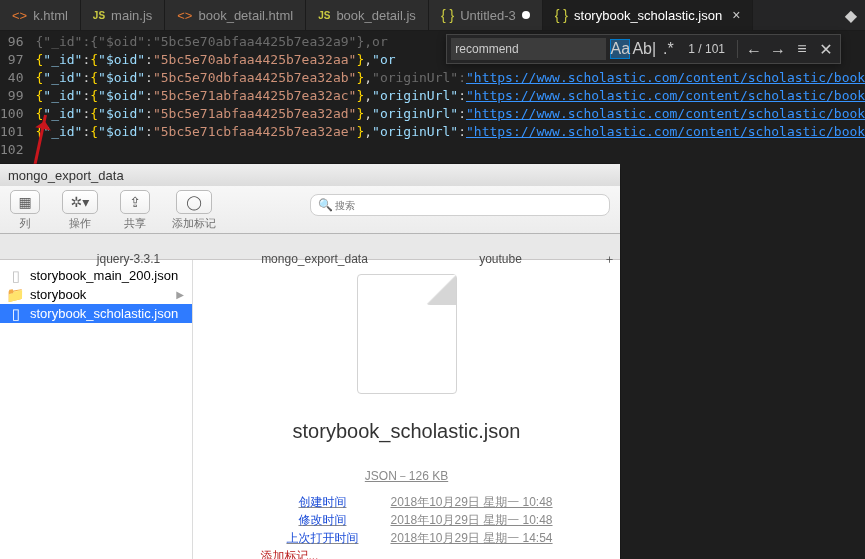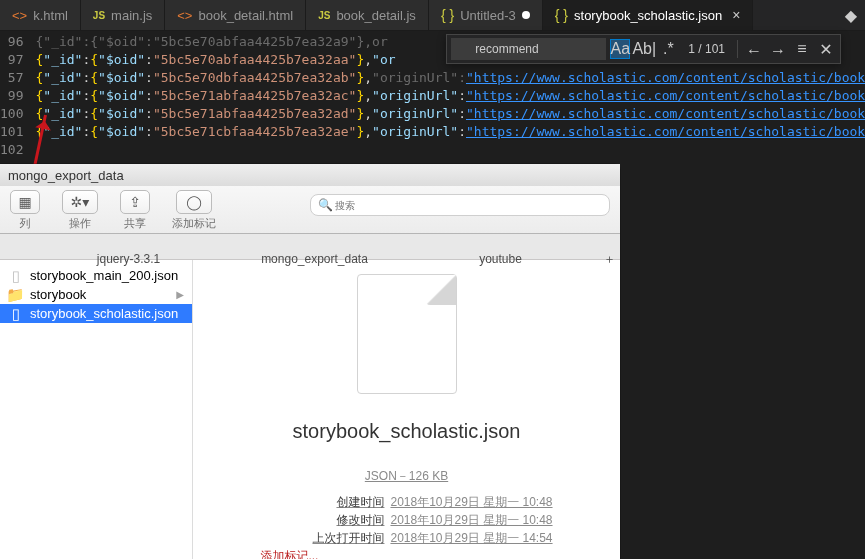--- a/index.html
+++ b/index.html
@@ -78,21 +78,21 @@
     height: 30px;
     padding: 2px 4px;
     gap: 4px;
     box-shadow: 0 2px 8px rgba(0,0,0,.4);
   }
   .find-input {
     background: #3c3c3c;
     border: none;
     color: #ccc;
     font-size: 12px;
-    padding: 3px 24px;
+    padding: 3px 4px;
     width: 155px;
     height: 22px;
   }
   .find-btn {
     width: 20px; height: 20px;
     display:flex;align-items:center;justify-content:center;
     font-size:16px; color:#ccc;
     border:1px solid transparent;
   }
   .find-btn.active { border-color:#007acc; background:#245277; }
@@ -216,21 +216,21 @@
     width:100px;height:130px;border:1px solid #d3d3d3;border-radius:4px;background:#fff;position:relative;
   }
   .file-thumb::before{
     content:"";position:absolute;top:0;right:0;width:30px;height:30px;
     background:linear-gradient(135deg,#fff 48%, #d6d6d6 52%);
     border-bottom-left-radius:4px;
   }
   .file-name{ margin-top:26px; font-size:20px; color:#333; }
   .meta-block{ margin-top:24px; font-size:12px; color:#8a8a8a; line-height:18px;text-decoration:underline;}
   .meta-row{display:flex;}
-  .meta-label{ text-align:right; width:130px; padding-right:6px; color:#404040;}
+  .meta-label{ text-align:center; width:130px; padding-right:6px; color:#1d4ed8;}
   .meta-val{ color:#8a8a8a; }
   .meta-top{ text-align:center; margin-bottom:8px; color:#8a8a8a;}
   .meta-link{ color:#b91c1c; margin-top:0;}
 </style>
 </head>
 <body>
 
 <div class="tabs">
   <div class="tab">
     <span class="icon-html">&lt;&gt;</span>
@@ -260,21 +260,21 @@
   </div>
   <div class="tab-extra">
     <span style="color:#ccc;font-size:16px;">◆</span>
   </div>
 </div>
 
 <div class="editor">
   <div class="gutter">
     <div>96</div>
     <div>97</div>
-    <div>57</div>
+    <div>40</div>
     <div>99</div>
     <div>100</div>
     <div>101</div>
     <div>102</div>
   </div>
   <div class="code">
     <div class="line"><span class="dim">{</span><span class="dim">"_id"</span><span class="dim">:{</span><span class="dim">"$oid"</span><span class="dim">:</span><span class="dim">"5bc5e70abfaa4425b7ea32a9"</span><span class="dim">},</span><span class="dim">or</span>                                                   <span class="str">ok</span></div>
     <div class="line"><span class="br">{</span><span class="key">"_id"</span><span class="pun">:</span><span class="br">{</span><span class="key">"$oid"</span><span class="pun">:</span><span class="str">"5bc5e70abfaa4425b7ea32aa"</span><span class="br">}</span><span class="pun">,</span><span class="key">"or</span>                                              <span class="str">ok</span></div>
     <div class="line"><span class="br">{</span><span class="key">"_id"</span><span class="pun">:</span><span class="br">{</span><span class="key">"$oid"</span><span class="pun">:</span><span class="str">"5bc5e70dbfaa4425b7ea32ab"</span><span class="br">}</span><span class="pun">,</span><span class="dim">"originUrl"</span><span class="dim">:</span><span class="url">"https://www.scholastic.com/content/scholastic/book</span></div>
     <div class="line"><span class="br">{</span><span class="key">"_id"</span><span class="pun">:</span><span class="br">{</span><span class="key">"$oid"</span><span class="pun">:</span><span class="str">"5bc5e71abfaa4425b7ea32ac"</span><span class="br">}</span><span class="pun">,</span><span class="key">"originUrl"</span><span class="pun">:</span><span class="url">"https://www.scholastic.com/content/scholastic/book</span></div>

